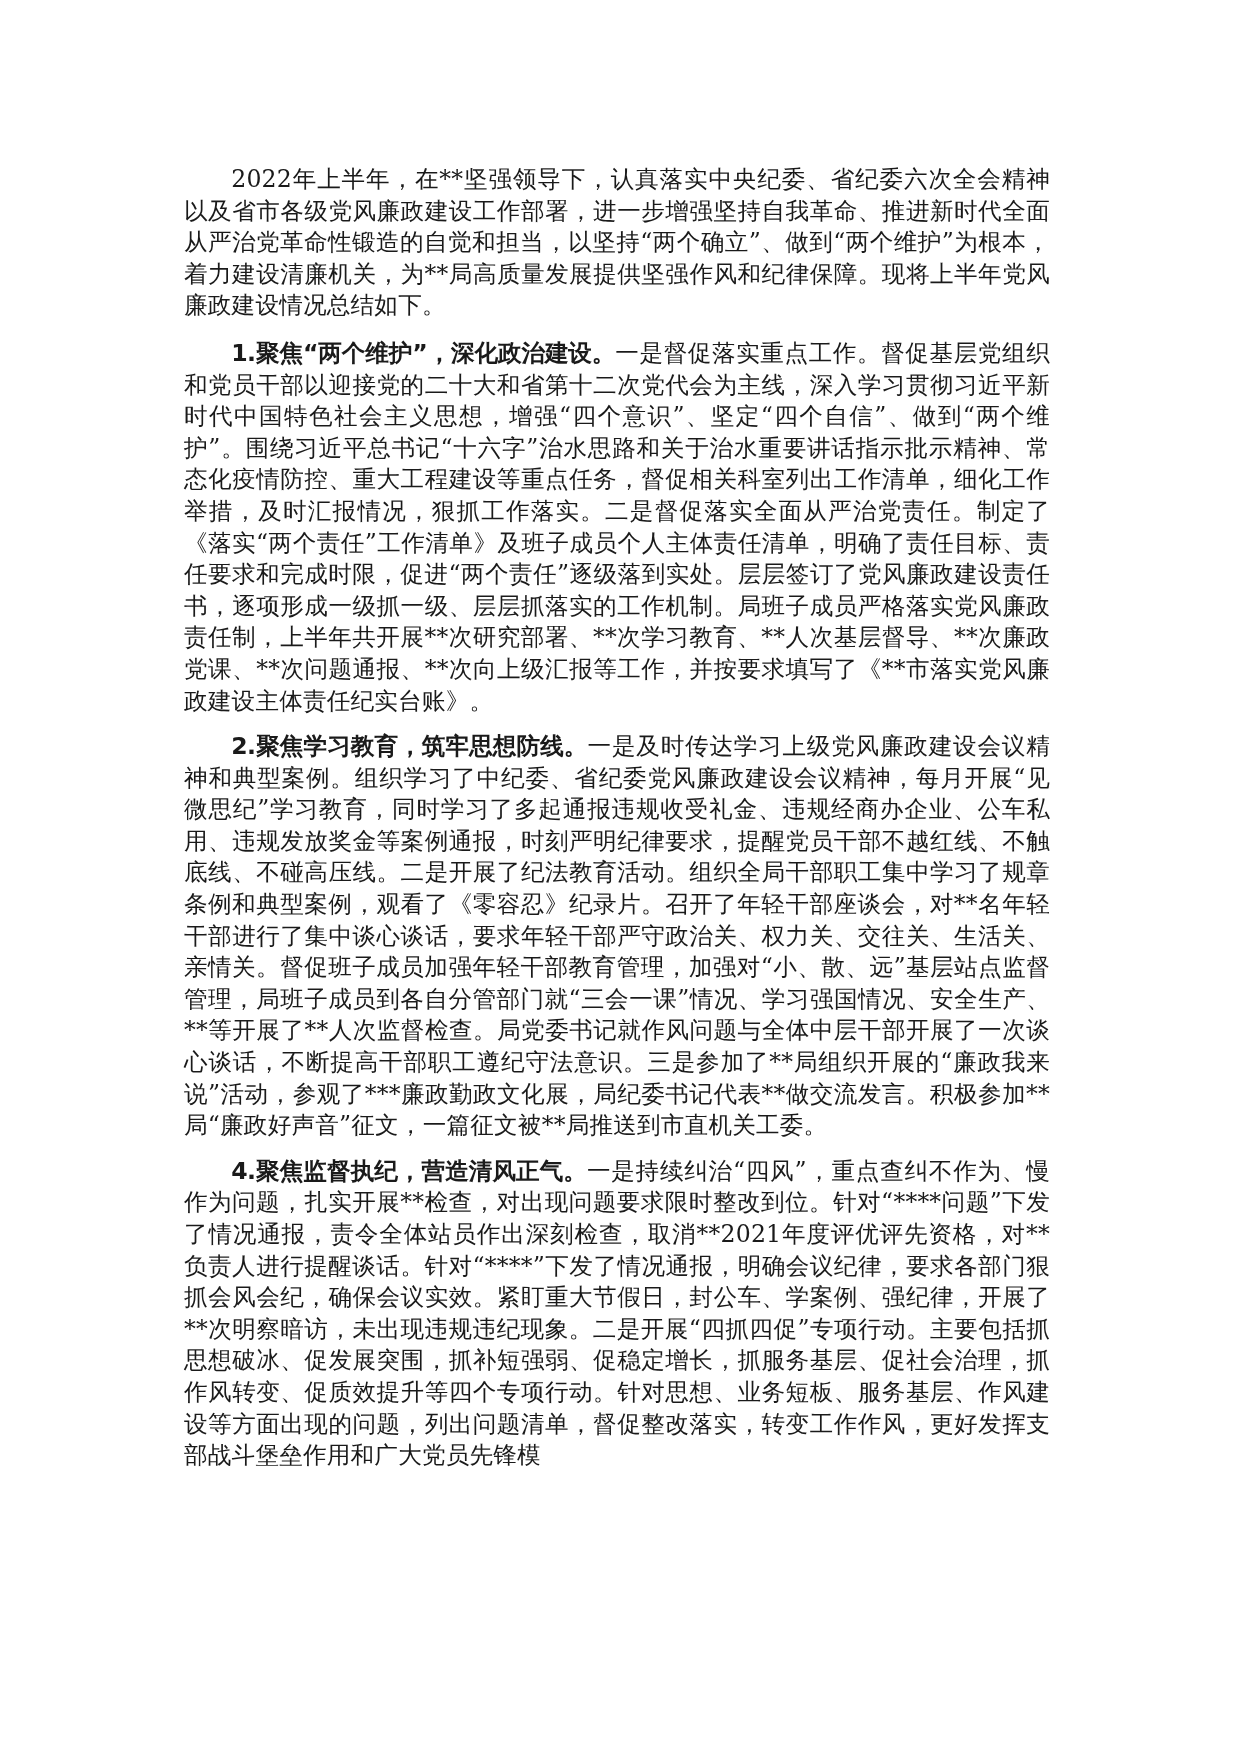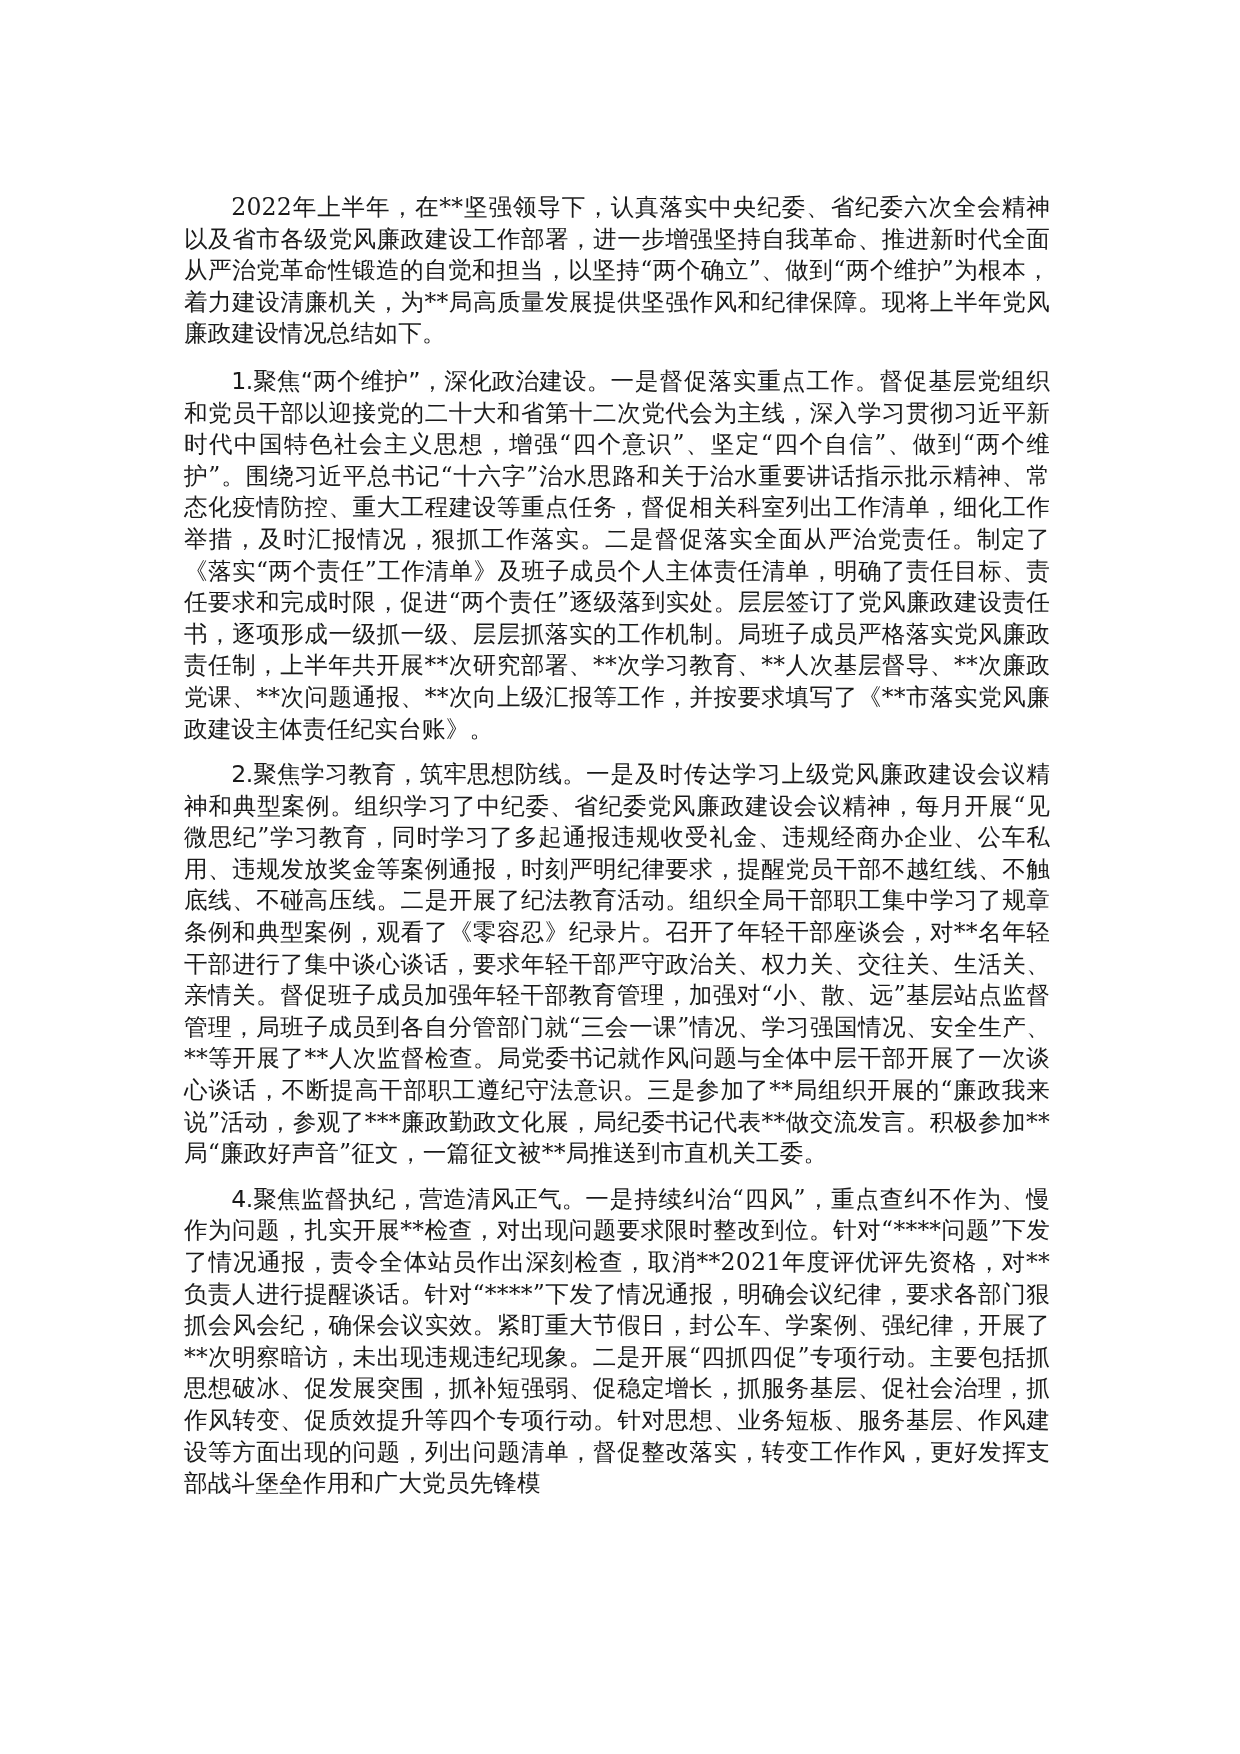--- a/index.html
+++ b/index.html
@@ -8,25 +8,24 @@
     position: absolute;
     left: 184px;
     top: 164px;
     width: 866px;
     font-family: "DejaVu Serif", "Liberation Serif", serif;
     font-size: 23.6px;
     line-height: 31.6px;
     color: #1a1a1a;
     text-align: justify;
     letter-spacing: 0.2px;
-    margin-top: 28px;
   }
   .para { margin: 0 0 14px 0; text-indent: 2em; }
   .para.intro { margin-bottom: 16px; }
-  .heading { font-weight: normal; font-family: "DejaVu Sans", "Liberation Sans", sans-serif; letter-spacing: -0.5px; }
+  .heading { font-weight: bold; font-family: "DejaVu Sans", "Liberation Sans", sans-serif; letter-spacing: -0.5px; }
 </style>
 </head>
 <body>
 
 <div class="page">
   <p class="para intro">2022年上半年，在**坚强领导下，认真落实中央纪委、省纪委六次全会精神以及省市各级党风廉政建设工作部署，进一步增强坚持自我革命、推进新时代全面从严治党革命性锻造的自觉和担当，以坚持“两个确立”、做到“两个维护”为根本，着力建设清廉机关，为**局高质量发展提供坚强作风和纪律保障。现将上半年党风廉政建设情况总结如下。</p>
 
   <p class="para">
     <span class="heading">1.聚焦“两个维护”，深化政治建设。</span><span>一是督促落实重点工作。督促基层党组织和党员干部以迎接党的二十大和省第十二次党代会为主线，深入学习贯彻习近平新时代中国特色社会主义思想，增强“四个意识”、坚定“四个自信”、做到“两个维护”。围绕习近平总书记“十六字”治水思路和关于治水重要讲话指示批示精神、常态化疫情防控、重大工程建设等重点任务，督促相关科室列出工作清单，细化工作举措，及时汇报情况，狠抓工作落实。二是督促落实全面从严治党责任。制定了《落实“两个责任”工作清单》及班子成员个人主体责任清单，明确了责任目标、责任要求和完成时限，促进“两个责任”逐级落到实处。层层签订了党风廉政建设责任书，逐项形成一级抓一级、层层抓落实的工作机制。局班子成员严格落实党风廉政责任制，上半年共开展**次研究部署、**次学习教育、**人次基层督导、**次廉政党课、**次问题通报、**次向上级汇报等工作，并按要求填写了《**市落实党风廉政建设主体责任纪实台账》。</span>
   </p>

